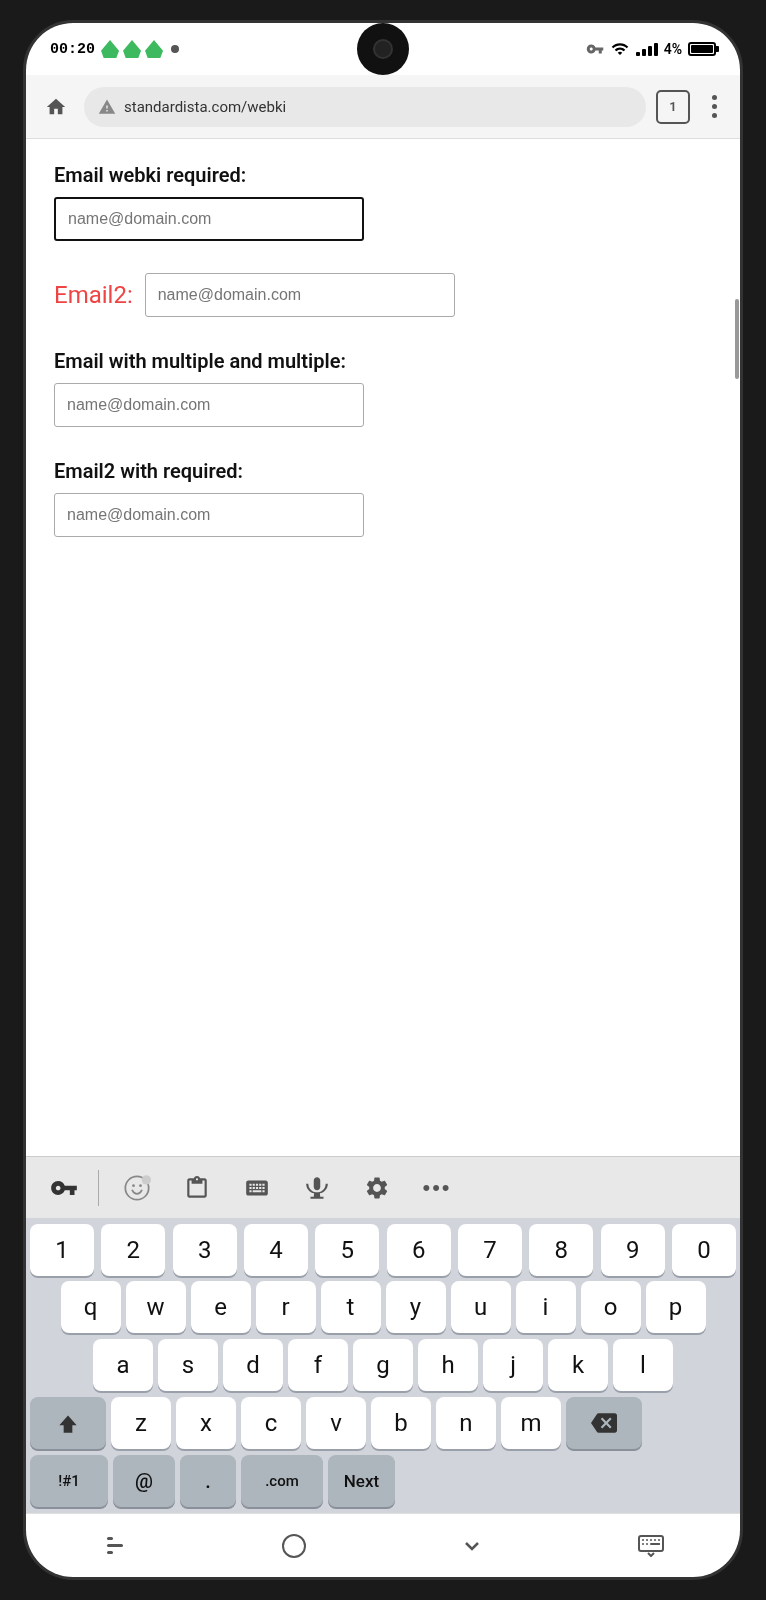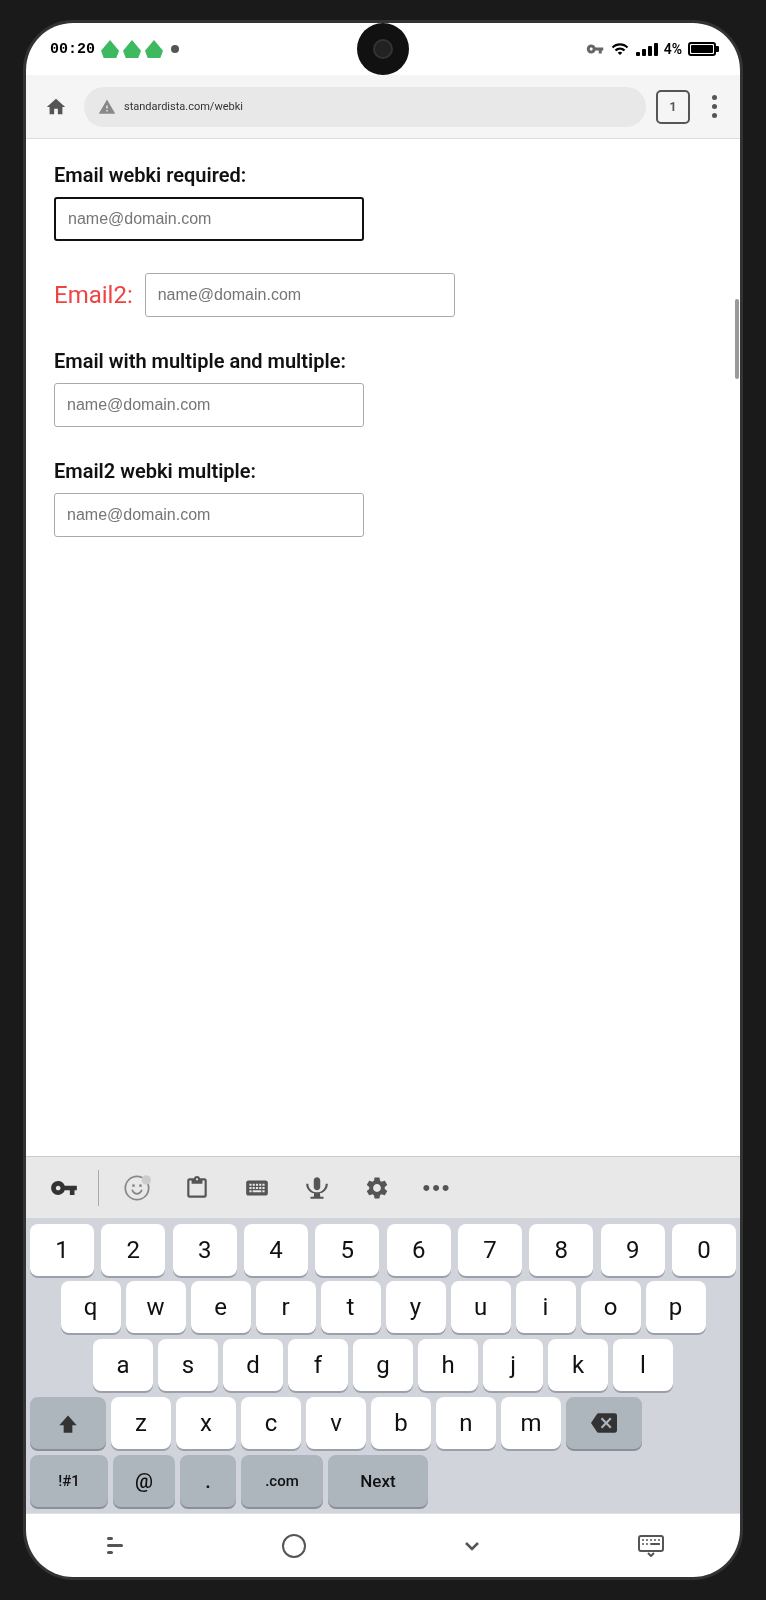--- a/index.html
+++ b/index.html
@@ -181,21 +181,21 @@
       height: 40px;
       background: #e8e8e8;
       border-radius: 20px;
       display: flex;
       align-items: center;
       padding: 0 14px;
       gap: 8px;
     }
 
     .address-text {
-      font-size: 11px;
+      font-size: 15px;
       color: #333;
       flex: 1;
     }
 
     .tab-btn {
       width: 34px;
       height: 34px;
       border: 2px solid #555;
       border-radius: 5px;
       display: flex;
@@ -547,21 +547,21 @@
           <input class="email-input-light" type="email" placeholder="name@domain.com" style="">
         </div>
       </div>
 
       <div class="form-section">
         <label class="form-label">Email with multiple and multiple:</label>
         <input class="email-input-light" type="email" placeholder="name@domain.com" style="">
       </div>
 
       <div class="form-section">
-        <label class="form-label">Email2 webki multiple:</label>
+        <label class="form-label">Email2 with required:</label>
         <input class="email-input-light" type="email" placeholder="name@domain.com" style="">
       </div>
     </div>
 
     <div class="scrollbar-track">
       <div class="scrollbar-thumb"></div>
     </div>
   </div>
 
   <div class="keyboard-toolbar">
@@ -679,21 +679,21 @@
       </div>
       <div class="special-key" style="width:62px;font-size:20px;">
         <span>@</span>
       </div>
       <div class="special-key" style="width:56px;font-size:20px;">
         <span>.</span>
       </div>
       <div class="special-key" style="width:82px;font-size:15px;">
         <span>.com</span>
       </div>
-      <div class="special-key" style="width:100px;font-size:17px;font-weight:500;">
+      <div class="special-key" style="width:67px;font-size:17px;font-weight:500;">
         <span>Next</span>
       </div>
     </div>
 
   </div>
 
   <div class="nav-bar">
     <div class="nav-btn">
       <div class="nav-lines">
         <div class="nav-line" style="width:6px;margin-left:0;"></div>

